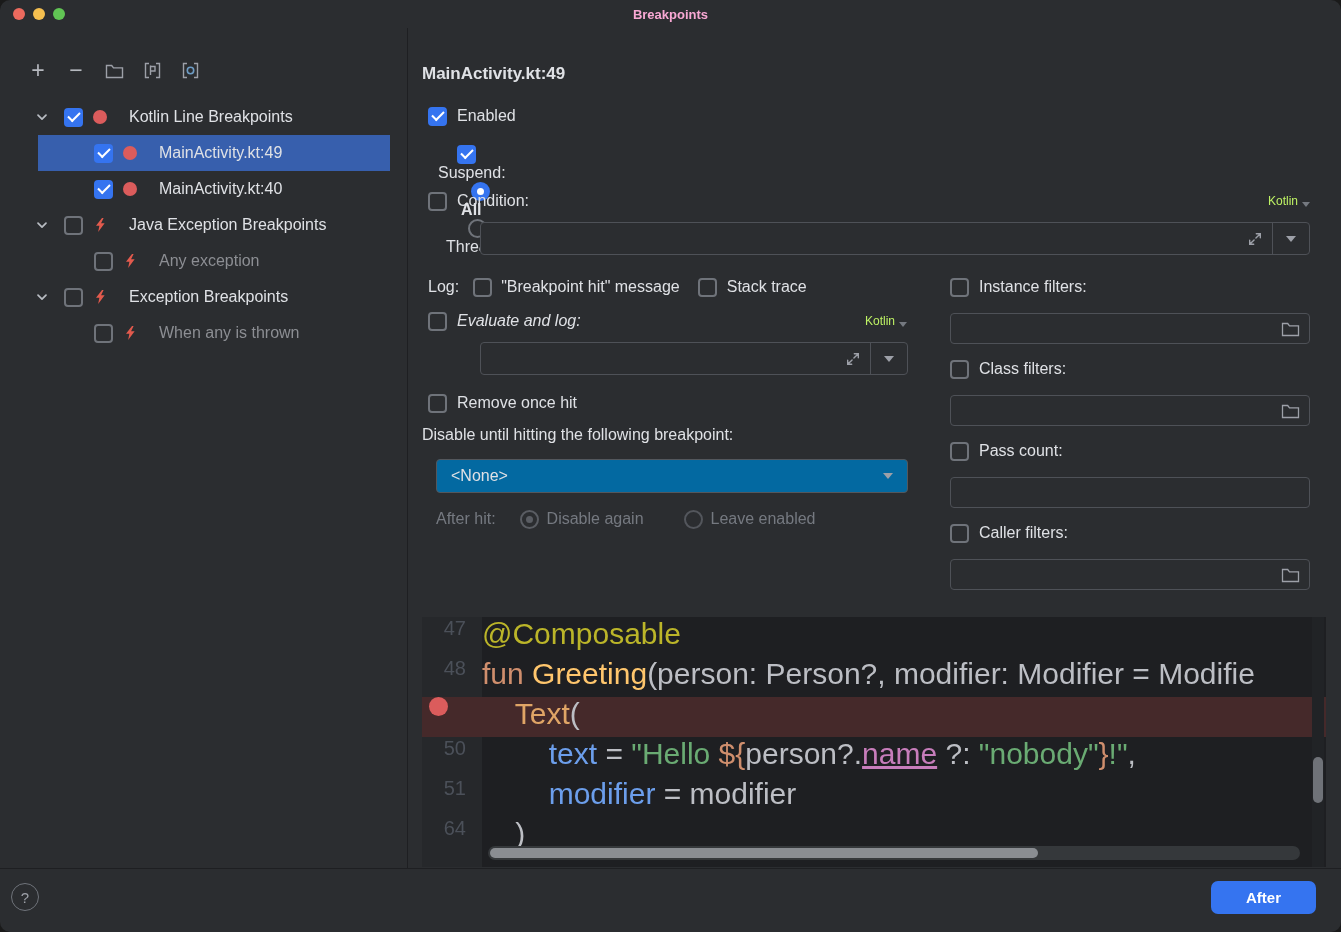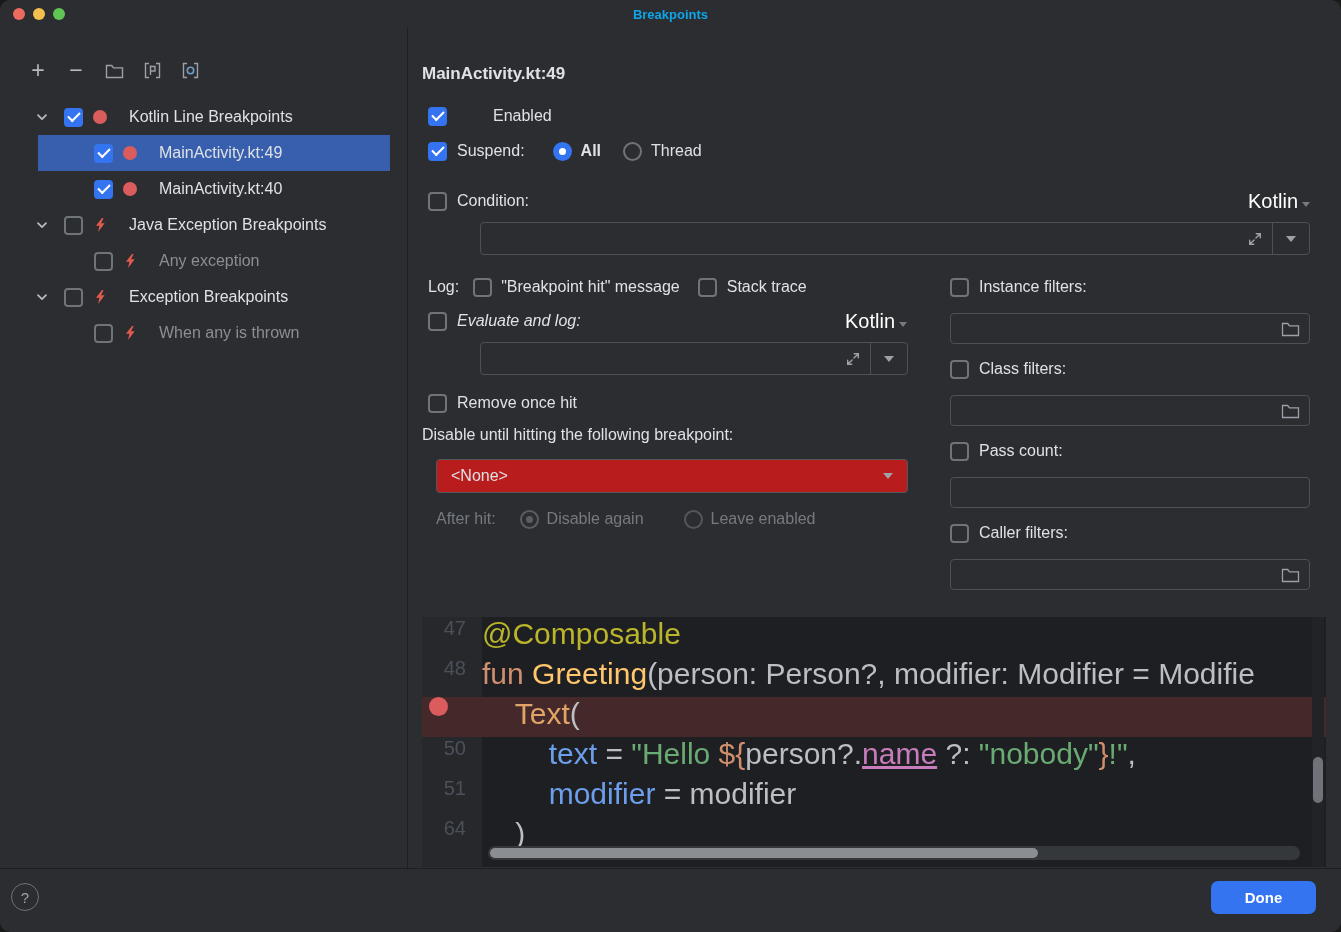--- a/index.html
+++ b/index.html
@@ -6,21 +6,21 @@
   html,body { width:1341px; height:932px; background:#1a1a1a; }
   .window { position:relative; width:1341px; height:932px; background:#2B2D30; color:#DFE1E5;
             border-radius:10px; overflow:hidden; }
 
   
   .titlebar { position:absolute; top:0; left:0; right:0; height:28px;
               display:flex; align-items:center; justify-content:center; }
   .traffic { position:absolute; left:13px; top:8px; display:flex; gap:8px; }
   .light { width:12px; height:12px; border-radius:50%; }
   .light.red { background:#EC6A5E; } .light.yellow { background:#F5BF4F; } .light.green { background:#61C554; }
-  .wtitle { font-size:13px; font-weight:bold; color:#0ea5e9; }
+  .wtitle { font-size:13px; font-weight:bold; color:#f9a8d4; }
 
   
   .cb { width:19px; height:19px; border-radius:4px; flex:0 0 auto; display:inline-block; }
   .cb.on { background:#3574F0; }
   .cb.on::after { content:""; display:block; width:10px; height:5px;
                   border-left:2px solid #fff; border-bottom:2px solid #fff;
                   transform:rotate(-45deg); margin:4px 0 0 4px; }
   .cb.off { border:2px solid #6F737A; background:transparent; }
   .radio { width:19px; height:19px; border-radius:50%; flex:0 0 auto; display:inline-block; }
   .radio.on { background:#3574F0; }
@@ -53,29 +53,29 @@
   .tree-label.muted { color:#8C8E93; }
   .bp-dot { width:14px; height:14px; border-radius:50%; background:#DB5C5C; display:inline-block; }
   .bp-dot.big { width:19px; height:19px; }
 
   .vdivider { position:absolute; left:407px; top:28px; width:1px; height:840px; background:#1E1F22; }
   .hdivider { position:absolute; left:0; right:0; top:868px; height:1px; background:#1E1F22; }
 
   
   .detail-title { position:absolute; left:422px; top:64px; font-size:17px; font-weight:bold; }
   .drow { position:absolute; display:flex; align-items:center; height:24px; font-size:16px; color:#DFE1E5; white-space:nowrap; }
-  .lang { position:absolute; display:flex; align-items:center; gap:4px; color:#ffffff; font-size:20px; height:24px; }
+  .lang { position:absolute; display:flex; align-items:center; gap:4px; color:#bef264; font-size:12px; height:24px; }
   .lang-tri { width:0; height:0; border-left:4px solid transparent; border-right:4px solid transparent;
               border-top:5px solid #757980; margin-top:6px; }
   .field { position:absolute; border:1px solid #4E5157; border-radius:4px; background:#2B2D30; }
   .field .expand { position:absolute; right:46px; top:8px; }
   .field .fdivider { position:absolute; right:36px; top:0; bottom:0; width:1px; background:#4E5157; }
   .field .tri { position:absolute; right:13px; top:13px; }
   .combo { position:absolute; display:flex; align-items:center; border:1px solid #54575C; border-radius:4px;
-           background:#b91c1c; font-size:16px; padding:0 14px; color:#DFE1E5; }
+           background:#0369a1; font-size:16px; padding:0 14px; color:#DFE1E5; }
   .combo .tri { margin-left:auto; }
 
   
   .filters { position:absolute; left:950px; top:274px; width:360px; }
   .fblock { margin-bottom:12px; }
   .frow { display:flex; align-items:center; height:26px; font-size:16px; }
   .finput { position:relative; margin-top:13px; height:31px; border:1px solid #4E5157; border-radius:4px; background:#2B2D30; }
   .finput .folder { position:absolute; right:9px; top:6px; }
 
   
@@ -216,26 +216,26 @@
         </span>
         <span class="tree-label muted">When any is thrown</span>
       </div>
     </div>
 
   <div class="vdivider"></div>
   <div class="hdivider"></div>
 
   <div class="detail-title">MainActivity.kt:49</div>
 
-  <div class="drow" style="left:428px;top:104px;gap:36px;">
+  <div class="drow" style="left:428px;top:104px;">
     <span class="cb on"></span>
     <span class="lbl">Enabled</span>
   </div>
 
-  <div class="drow" style="left:428px;top:139px;">
+  <div class="drow" style="left:428px;top:145px;flex-direction:column;">
     <span class="cb on"></span>
     <span class="lbl">Suspend:</span>
     <span class="radio on" style="margin-left:28px;"></span>
     <span class="lbl bold" style="margin-left:9px;">All</span>
     <span class="radio off" style="margin-left:22px;"></span>
     <span class="lbl" style="margin-left:9px;">Thread</span>
   </div>
 
   <div class="drow" style="left:428px;top:189px;">
     <span class="cb off"></span>
@@ -378,15 +378,15 @@
       </div>
     <div class="hscroll">
       <div class="hthumb"></div>
     </div>
     <div class="vscroll">
       <div class="vthumb"></div>
     </div>
   </div>
 
   <button class="help">?</button>
-  <button class="done">Done</button>
+  <button class="done">After</button>
 
 </div>
 
 </body></html>

